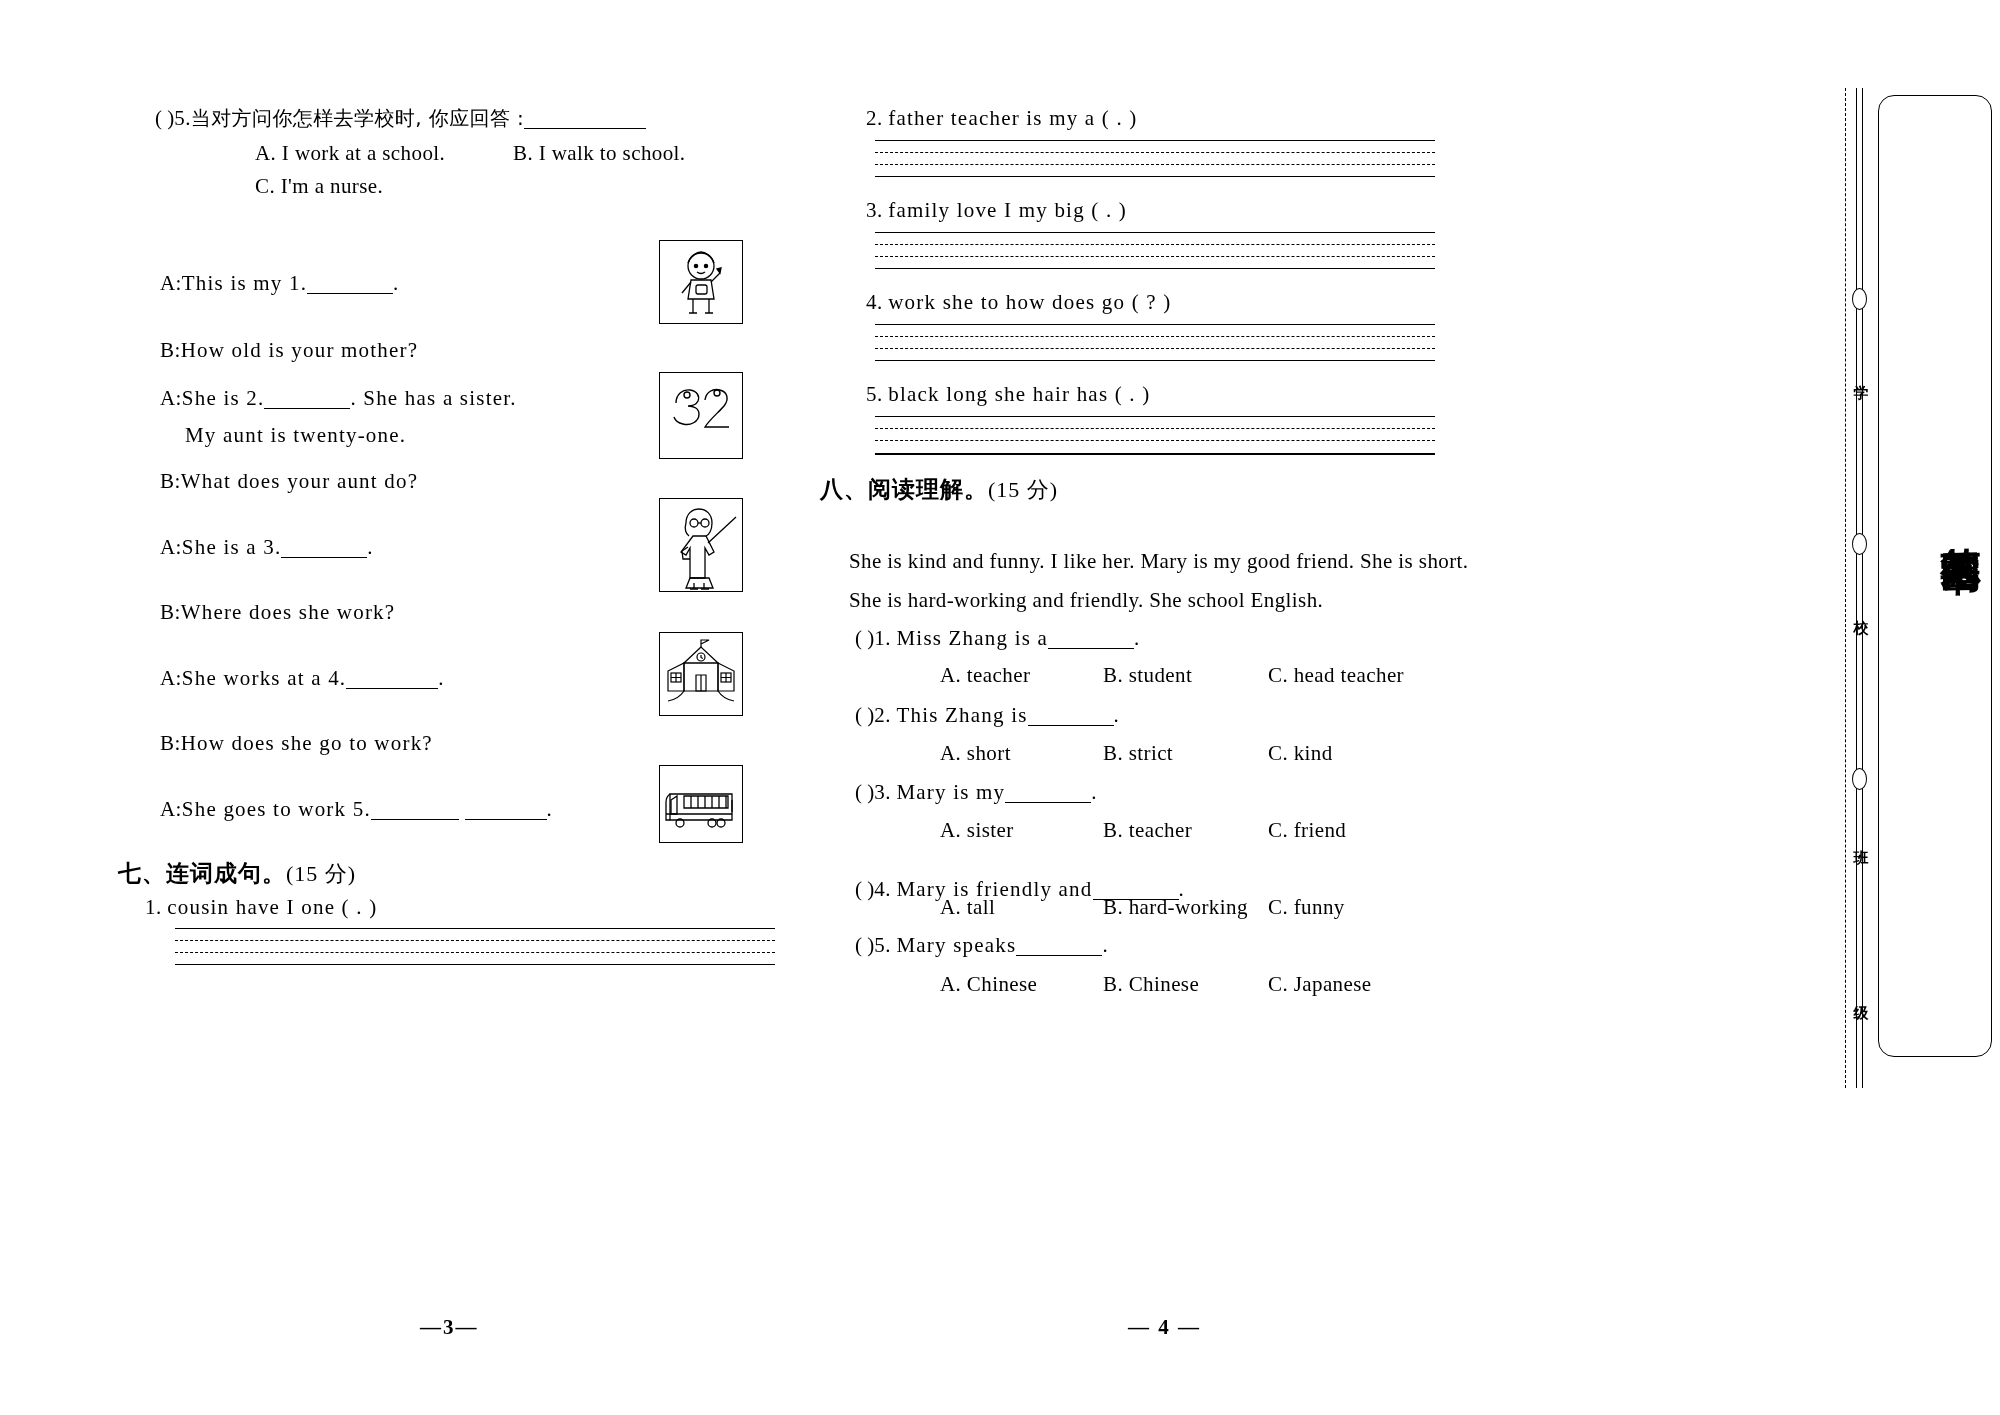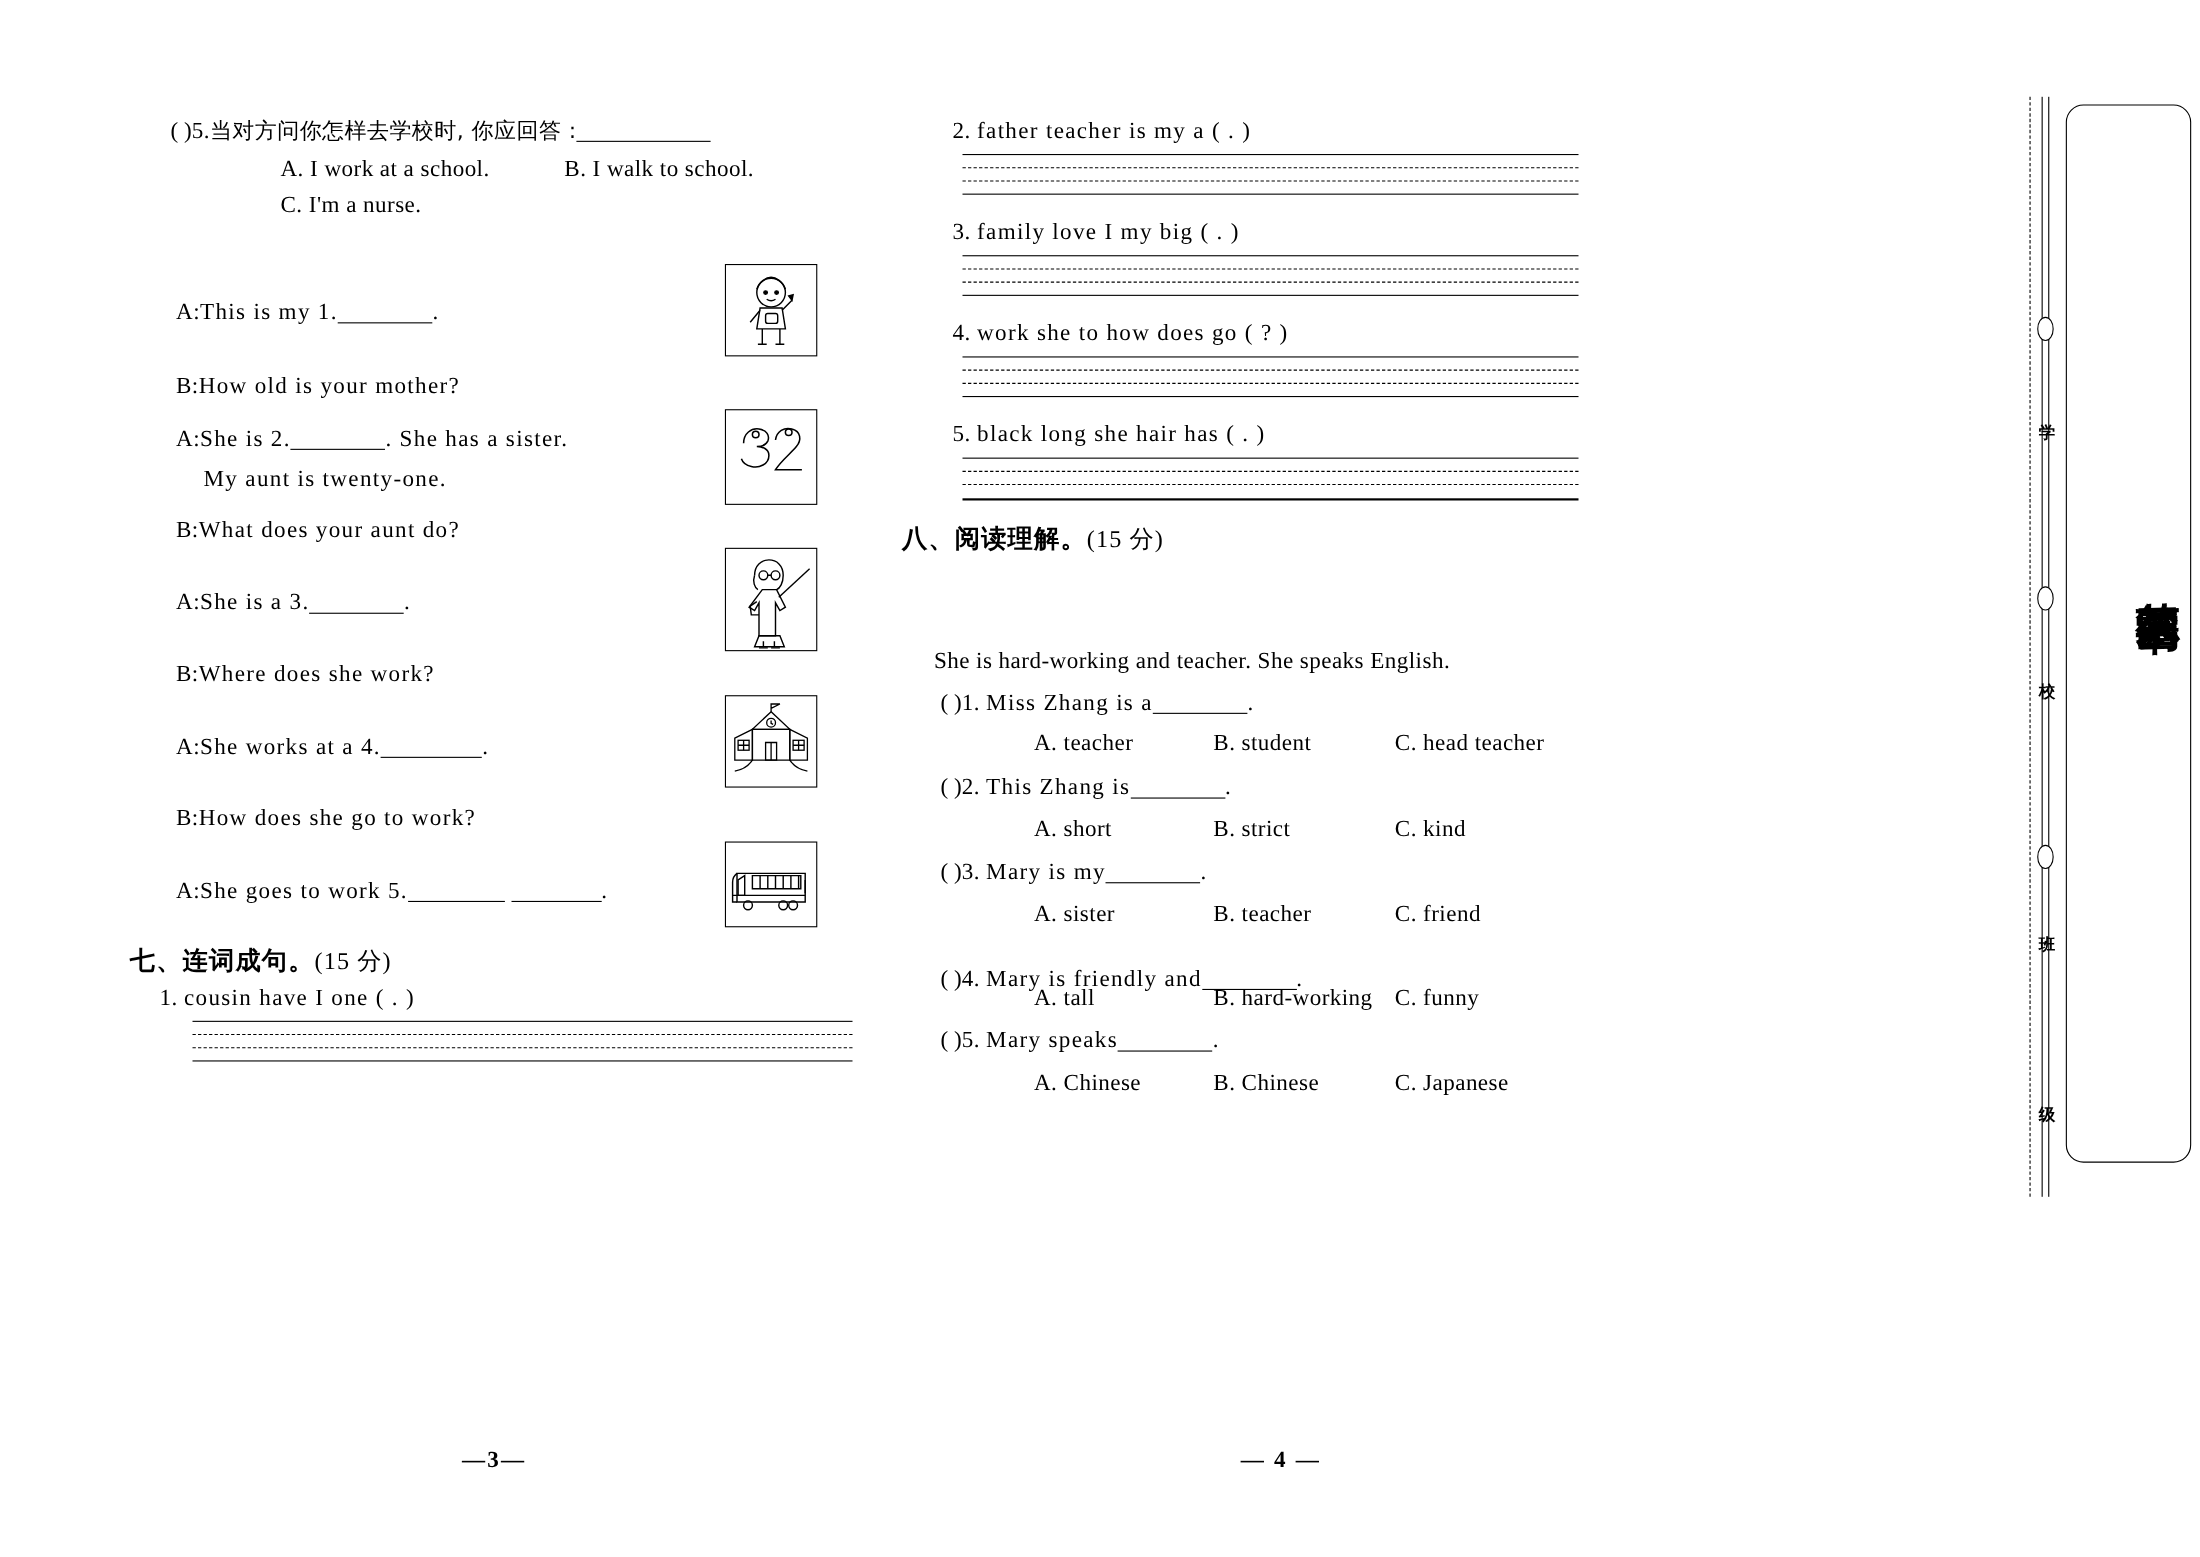--- a/index.html
+++ b/index.html
@@ -258,21 +258,22 @@
     <div class="r" style="top:0px;"></div>
     <div class="r d1" style="top:12px;"></div>
     <div class="r d2" style="top:24px;"></div>
     <div class="r" style="top:37px;border-top-width:2.2px;"></div>
   </div>
 
   <div class="cn-head" style="left:820px;top:474px;">
     <span>八、阅读理解。</span><span class="pts">(15 分)</span>
   </div>
 
-  <div class="t" style="left:849px;top:590px;">She is hard-working and teacher. She speaks English.</div>
+  <div class="t" style="left:849px;top:551px;">She is kind and funny. I like her. Mary is my good friend. She is short.</div>
+  <div class="t" style="left:849px;top:590px;">She is hard-working and friendly. She school English.</div>
 
   <div class="t" style="left:855px;top:628px;">
     <span class="paren">(        )</span><span>1.</span>
     <span class="wide">Miss Zhang is a</span><span class="blank" style="width:86px;"></span><span>.</span>
   </div>
   <div class="t" style="left:940px;top:665px;">A. teacher</div>
   <div class="t" style="left:1103px;top:665px;">B. student</div>
   <div class="t" style="left:1268px;top:665px;">C. head teacher</div>
 
   <div class="t" style="left:855px;top:705px;">

